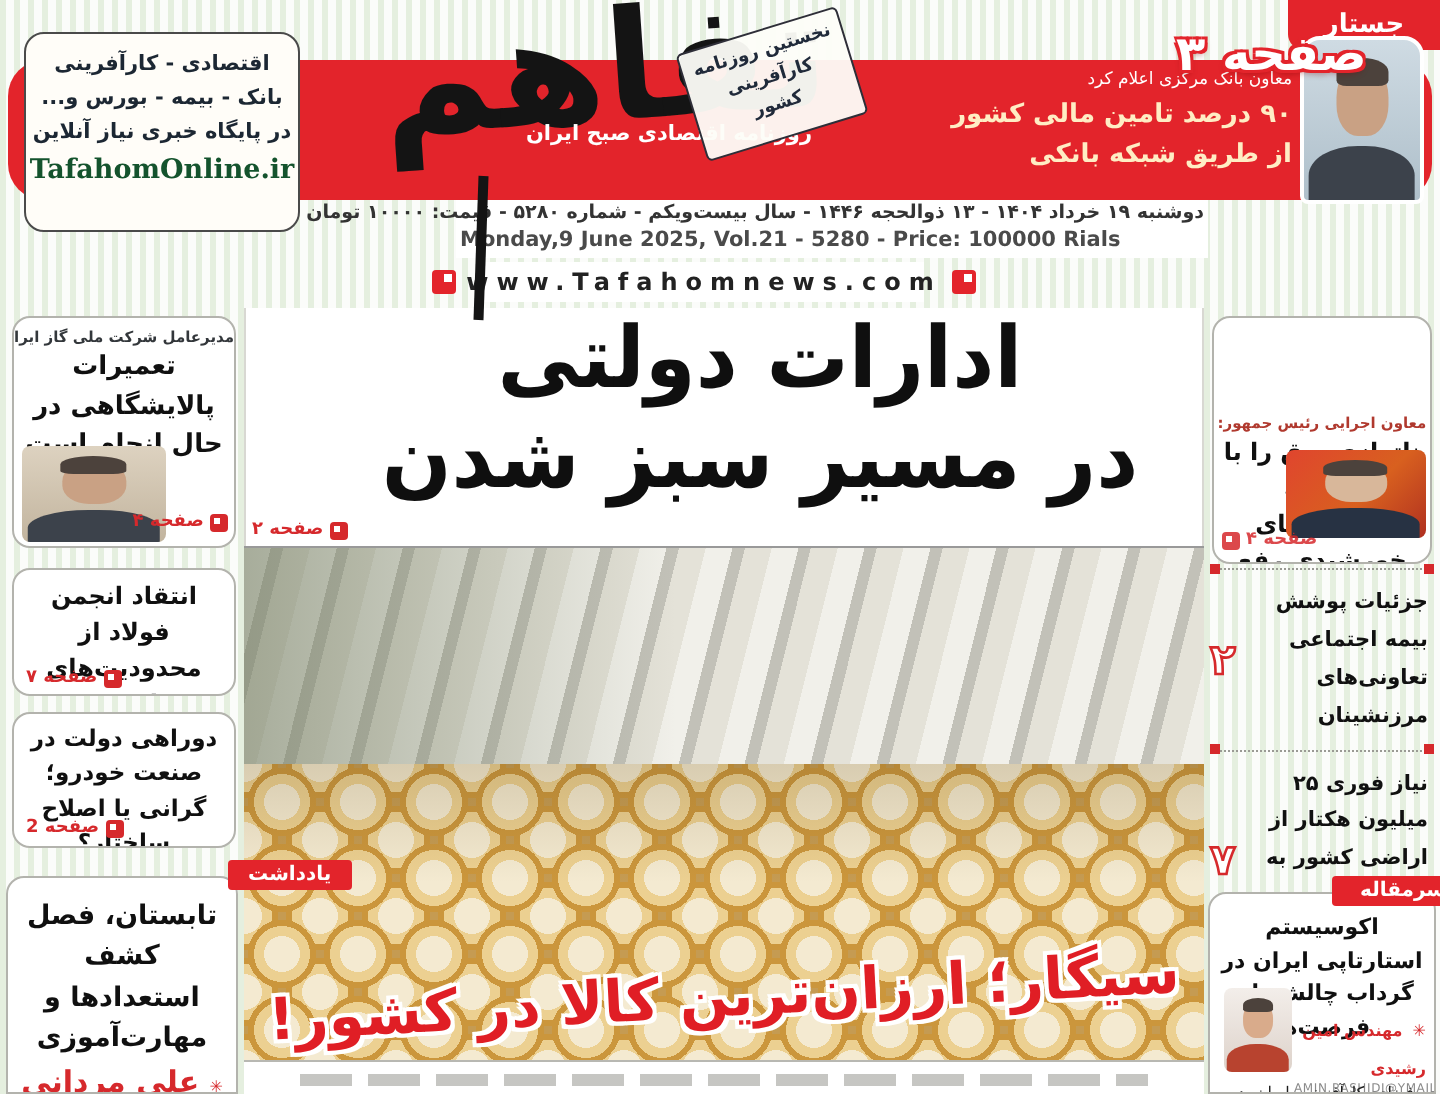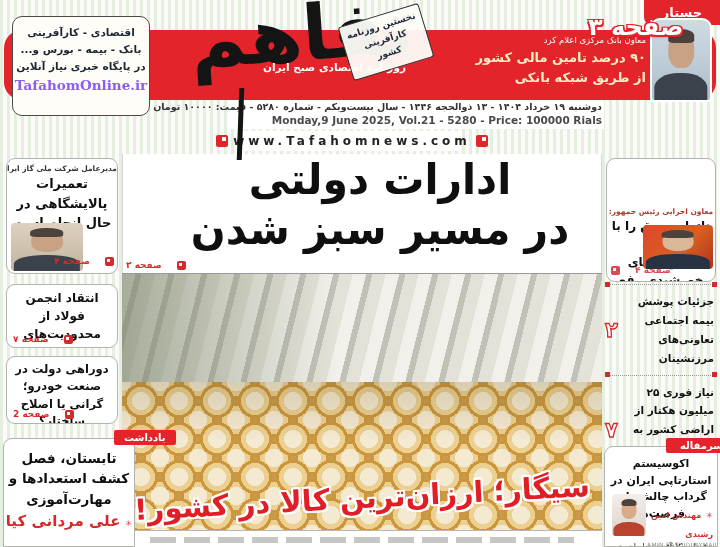--- a/index.html
+++ b/index.html
@@ -12,21 +12,21 @@
   .band{left:4px;top:30px;width:712px;height:70px;background:#e3242b;border-radius:18px;z-index:1;}
   .corner-tab{left:644px;top:0;width:76px;height:25px;background:#e3242b;color:#fff;
     font-size:13px;font-weight:bold;text-align:center;line-height:25px;letter-spacing:3px;
     border-radius:0 0 0 8px;z-index:2;}
   .page3{left:588px;top:13px;z-index:6;color:#fff;font-weight:bold;font-size:24px;
     text-shadow:-1.5px -1.5px 0 #e3242b,1.5px -1.5px 0 #e3242b,-1.5px 1.5px 0 #e3242b,
       1.5px 1.5px 0 #e3242b,0 2px 3px rgba(120,0,0,.4);}
   .promo{left:12px;top:16px;width:138px;height:100px;background:#fffdf8;border:1.5px solid #4a4a4a;
     border-radius:10px;z-index:4;text-align:center;padding-top:7px;box-sizing:border-box;}
   .promo .ln{font-size:10.5px;font-weight:bold;color:#1c2733;line-height:1.6;}
-  .promo .url{margin-top:3px;font-family:"DejaVu Serif",serif;font-weight:bold;font-size:13.5px;color:#8b5cf6;}
+  .promo .url{margin-top:3px;font-family:"DejaVu Serif",serif;font-weight:bold;font-size:13.5px;color:#14532d;}
   .logo{left:220px;top:-16px;width:195px;height:125px;z-index:3;color:#141414;
     font-size:76px;font-weight:bold;line-height:1.3;transform:rotate(-4deg);text-align:center;}
   .logo-tail{left:238px;top:88px;width:5px;height:72px;background:#141414;transform:rotate(2deg);z-index:4;}
   .stamp{left:344px;top:14px;width:84px;height:56px;transform:rotate(-17deg);z-index:5;
     background:rgba(253,253,248,.95);border:1.5px solid #2e2e38;border-radius:3px;
     text-align:center;font-size:9px;font-weight:bold;color:#202a3a;line-height:1.55;padding-top:4px;box-sizing:border-box;}
   .tagline{left:278px;top:61px;width:128px;z-index:4;color:#fff;font-size:10.5px;font-weight:bold;text-align:center;white-space:nowrap;}
   .band-story{left:474px;top:35px;width:172px;z-index:2;text-align:right;}
   .band-story .k{color:#fff;font-size:8.5px;white-space:nowrap;margin-bottom:3px;}
   .band-story .t{color:#ffedc4;font-size:13px;font-weight:bold;line-height:1.55;}
@@ -34,32 +34,32 @@
   .photo .head{position:absolute;left:50%;top:14%;width:44%;height:46%;transform:translateX(-50%);
     background:#c9a184;border-radius:48% 48% 42% 42%;}
   .photo .head::before{content:"";position:absolute;top:-6%;left:-2%;right:-2%;height:38%;
     background:#4c423c;border-radius:50% 50% 20% 20%;}
   .photo .torso{position:absolute;left:50%;bottom:-6%;width:92%;height:40%;transform:translateX(-50%);
     background:#3c424b;border-radius:46% 46% 0 0;}
   .band-photo{left:650px;top:18px;width:58px;height:80px;border:2px solid #fff;
     border-radius:10px 10px 4px 4px;background:linear-gradient(180deg,#cfdbe3,#aebfca);z-index:2;}
   .date-strip{left:228px;top:98px;width:376px;height:31px;background:#fff;}
   .date-fa{left:230px;top:101px;width:372px;text-align:center;font-size:9.5px;font-weight:bold;color:#333;white-space:nowrap;}
-  .date-en{left:230px;top:114px;width:372px;text-align:right;font-size:10.5px;font-weight:bold;color:#4a4a4a;white-space:nowrap;}
+  .date-en{left:230px;top:114px;width:372px;text-align:left;font-size:10.5px;font-weight:bold;color:#4a4a4a;white-space:nowrap;}
   .url-row{left:242px;top:131px;width:220px;height:20px;background:#fff;display:flex;align-items:center;justify-content:center;gap:5px;}
   .url-row .txt{font-size:12px;font-weight:bold;color:#222;letter-spacing:4px;white-space:nowrap;}
   .sq{width:12px;height:12px;background:#e3242b;border-radius:2px;position:relative;flex:0 0 auto;}
   .sq::after{content:"";position:absolute;right:2px;top:2px;width:4px;height:4px;background:#fff;}
   
   .center-bg{left:122px;top:154px;width:480px;height:393px;background:#fff;
     border-left:1px solid #d8d8d2;border-right:1px solid #d8d8d2;box-sizing:border-box;}
   .headline{left:160px;top:156px;width:440px;text-align:center;font-weight:bold;color:#0f0f0f;
     font-size:41px;line-height:1.18;white-space:nowrap;transform:scaleY(1.04);}
   .headline .l2{display:block;}
-  .pbadge{display:inline-flex;align-items:center;gap:15px;direction:rtl;color:#d6292c;
+  .pbadge{display:inline-flex;align-items:center;gap:3px;direction:rtl;color:#d6292c;
     font-size:9px;font-weight:bold;white-space:nowrap;}
   .pbadge .ic{width:9px;height:9px;background:#d6292c;border-radius:2px;position:relative;flex:0 0 auto;}
   .pbadge .ic::after{content:"";position:absolute;left:2px;top:2px;width:3px;height:3px;background:#fff;}
   .lead-badge{left:126px;top:260px;}
   .main-photo{left:122px;top:273px;width:480px;height:257px;background:#c9a25e;border-top:1px solid #999;box-sizing:border-box;}
   .cig-sticks{position:absolute;left:0;top:0;width:100%;height:42%;
     background:repeating-linear-gradient(104deg,#f1f0ea 0 13px,#c2c1b8 13px 19px,#e4e2d8 19px 32px);}
   .cig-sticks::after{content:"";position:absolute;inset:0;
     background:linear-gradient(90deg,rgba(118,128,102,.6),rgba(118,128,102,0) 45%);}
   .cig-filters{position:absolute;left:0;bottom:0;width:100%;height:58%;background-color:#c59b52;
@@ -191,21 +191,21 @@
 
   <div class="box" style="left:6px;top:356px;width:112px;height:68px;">
     <div class="btitle" style="font-size:11.5px;margin-top:3px;">دوراهی دولت در صنعت خودرو؛ گرانی یا اصلاح ساختار؟</div>
     <div class="pbadge" style="left:6px;bottom:4px;">
       <span class="ic"></span>
       <span>صفحه 2</span>
     </div>
   </div>
 
   <div class="tab" style="left:78px;top:430px;">یادداشت</div>
-  <div class="box" style="left:3px;top:438px;width:132px;height:109px;border-radius:9px 9px 0 0;">
+  <div class="box" style="left:3px;top:438px;width:116px;height:109px;border-radius:9px 9px 0 0;">
     <div class="btitle" style="font-size:13.5px;margin-top:8px;">تابستان، فصل کشف استعدادها و مهارت‌آموزی</div>
     <div style="margin-top:2px;">
       <span class="star">✳</span>
       <span class="author">علی مردانی کیا</span>
     </div>
 
   </div>
 
   <div class="box" style="left:606px;top:158px;width:110px;height:124px;">
     <div class="kicker warm">معاون اجرایی رئیس جمهور:</div>

